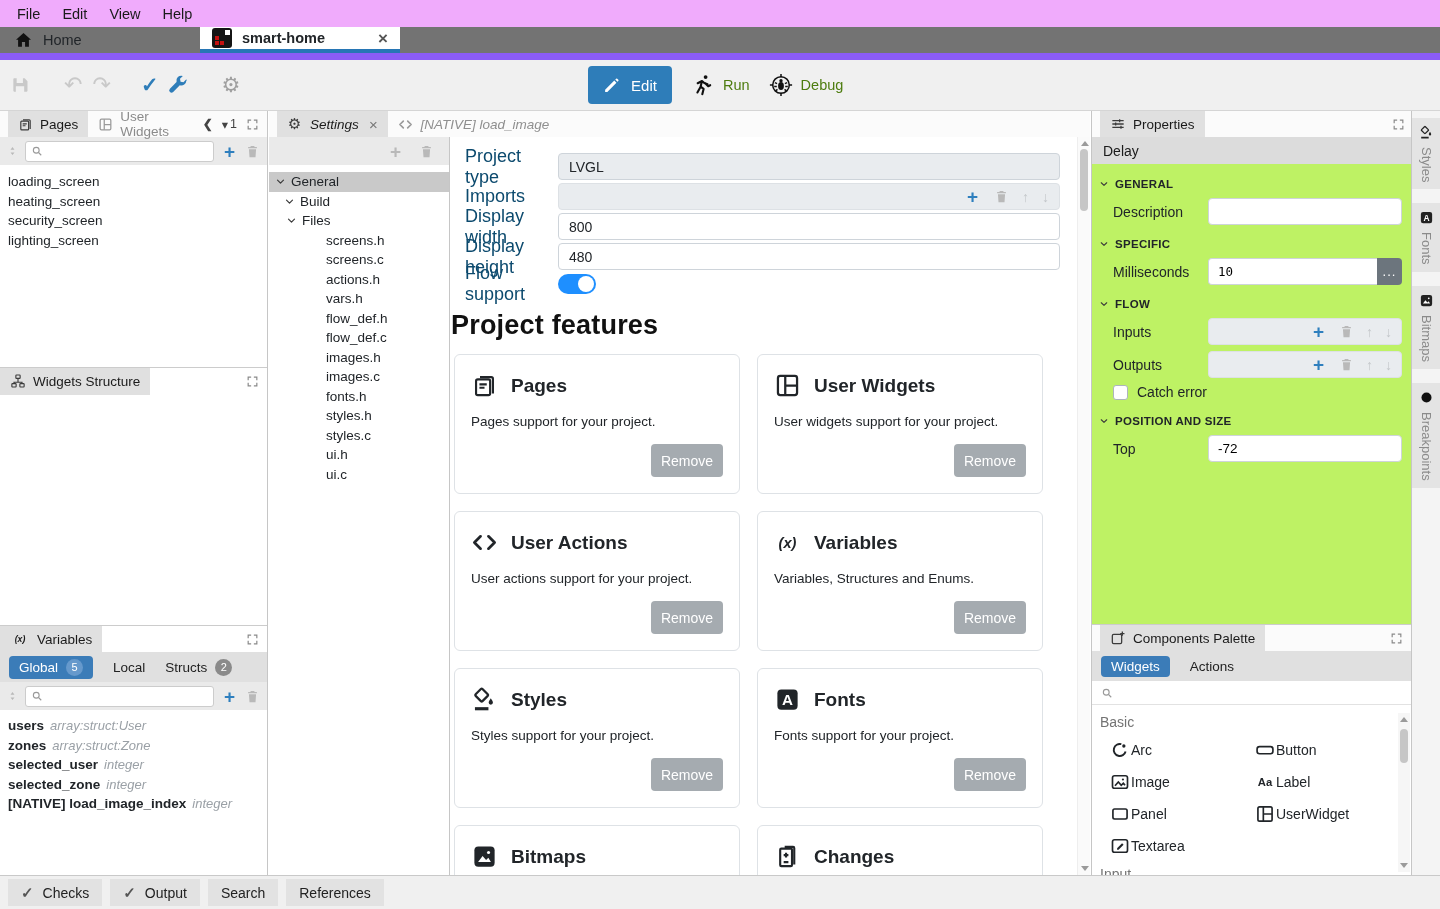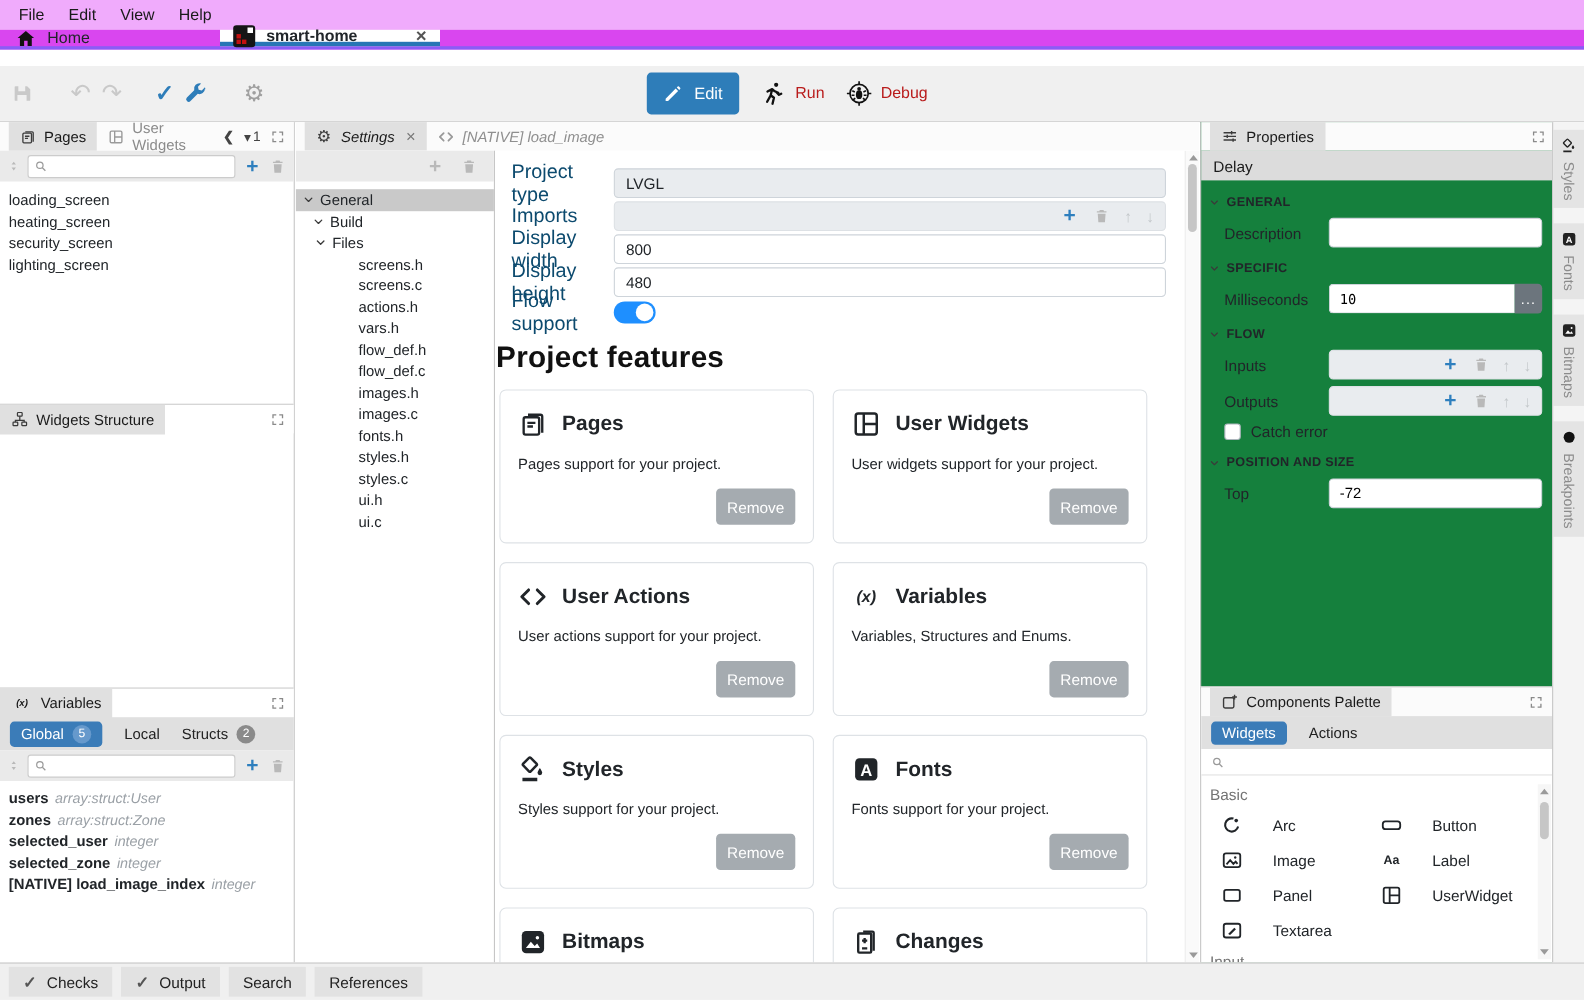--- a/index.html
+++ b/index.html
@@ -6,21 +6,21 @@
   html,body{width:1440px;height:909px;overflow:hidden}
   body{position:relative;font-family:"Liberation Sans",sans-serif;background:#fff;color:#212529;font-size:14px}
   [data-static-icon] svg,[data-icon-slot] svg{width:100%;height:100%;display:block}
   .ico{display:inline-flex;align-items:center;justify-content:center;flex:none}
 
   
   .menubar{position:absolute;top:0;left:0;right:0;height:27px;background:#f0abfc;display:flex;align-items:center;padding-left:6px;font-size:14.5px;color:#1a1a1a}
   .menubar .mi{padding:0 11px;height:100%;display:flex;align-items:center;cursor:default}
 
   
-  .tabbar{position:absolute;top:27px;left:0;right:0;height:18px;background:#d946ef;border-bottom:3px solid #8b5cf6;display:flex}
+  .tabbar{position:absolute;top:27px;left:0;right:0;height:33px;background:#737373;border-bottom:7px solid #8b5cf6;display:flex}
   .wtab{display:flex;align-items:center;gap:10px;height:100%}
   .wtab.home{width:200px;padding:0 14px;font-size:14.5px}
   .home-ic{width:19px;height:18px;color:#111}
   .wtab.project{width:200px;padding:0 12px;background:#fff;border-bottom:4px solid #2776b5;font-weight:700;font-size:14.5px}
   .logo{position:relative;width:20px;height:20px;background:#151515;border-radius:3px;flex:none}
   .logo i{position:absolute;background:#c41111}
   .logo .l1{left:3px;top:8px;width:4px;height:4px}
   .logo .l2{left:3px;top:13px;width:4px;height:4px}
   .logo .l3{left:8px;top:13px;width:4px;height:4px}
   .logo .l4{right:2px;top:2px;width:5px;height:5px;background:#fff}
@@ -31,21 +31,21 @@
   .tbtn{display:flex;align-items:center;justify-content:center;flex:none}
   .ic-save{width:20px;height:20px;color:#c9c9c9;margin-left:10px}
   .ch-undo,.ch-redo{font-size:22px;color:#c9c9c9;line-height:1}
   .ch-undo{margin-left:34px}.ch-redo{margin-left:10px}
   .ch-check{font-size:21px;font-weight:700;color:#2e7db9;margin-left:30px}
   .ic-wrench{width:23px;height:23px;color:#2e7db9;margin-left:8px}
   .ch-gear{font-size:21px;color:#a0a0a0;margin-left:32px}
   .modebar{position:absolute;left:588px;top:0;height:100%;display:flex;align-items:center;gap:19px}
   .edit-btn{display:flex;align-items:center;justify-content:center;gap:11px;width:84px;height:38px;background:#2e7db9;border-radius:4px;color:#fff;font-size:15px}
   .ic-pencil{width:17px;height:17px;color:#fff}
-  .mode{display:flex;align-items:center;gap:8px;font-size:14.5px;color:#b91c1c}
+  .mode{display:flex;align-items:center;gap:8px;font-size:14.5px;color:#4d7c0f}
   .ic-run,.ic-debug{width:24px;height:24px;color:#111}
 
   
   .ptabrow{height:26px;background:#fbfbfb;display:flex;align-items:center;padding-left:8px}
   .ptab{display:flex;align-items:center;gap:7px;height:26px;padding:0 10px;font-size:13.5px;color:#8b8b8b}
   .ptab .ico{color:#9a9a9a}
   .ptab.active{background:#e0e0e0;color:#1a1a1a}
   .ptab.active .ico{color:#3b3b3b}
   .searchrow{height:28px;background:#eaeaea;display:flex;align-items:center;padding:0 7px;gap:7px}
   .sortic{width:11px;height:14px;color:#b9b9b9}
@@ -117,21 +117,21 @@
   .card-title{font-size:19px;font-weight:700;color:#212529}
   .card-desc{margin-top:15px;font-size:13.5px;color:#212529}
   .removebtn{position:absolute;right:16px;bottom:16px;width:72px;height:33px;background:#a5abb0;border-radius:4px;color:#fff;font-size:14px;display:flex;align-items:center;justify-content:center}
   .vscroll{position:absolute;top:0;right:0;width:13px;bottom:0;background:#fafafa;border-left:1px solid #eee}
   .vscroll .thumb{position:absolute;left:2px;right:2px;background:#c6c6c6;border-radius:4px}
   .sb-arrow{position:absolute;left:3px;width:0;height:0;border-left:4px solid transparent;border-right:4px solid transparent}
   .sb-up{top:4px;border-bottom:5px solid #9a9a9a}
   .sb-down{bottom:4px;border-top:5px solid #9a9a9a}
 
   
-  .props{position:absolute;top:111px;left:1091px;width:320px;bottom:34px;background:#15803d;border-left:1px solid #c6c6c6}
+  .props{position:absolute;top:111px;left:1091px;width:320px;bottom:34px;background:#bef264;border-left:1px solid #c6c6c6}
   .props .ptabrow .expandic{margin-right:6px}
   .target-bar{height:27px;background:#dcdcdc;display:flex;align-items:center;padding:0 11px;font-size:14px;color:#1a1a1a}
   .sections{padding:7px 9px 0 5px}
   .sech{display:flex;align-items:center;gap:6px;height:25px;font-size:11.5px;font-weight:700;color:#212529;letter-spacing:.3px;padding-left:2px}
   .sech .chevic{width:10px;height:10px}
   .prow2{display:flex;align-items:center;margin:2px 0 6px 16px}
   .prow2 .plabel{width:95px;flex:none;font-size:14px}
   .pinput{flex:1;height:27px;border:1px solid #ced4da;border-radius:4px;padding:0 9px;font-size:13.5px;font-family:inherit;outline:none;background:#fff;min-width:0}
   .pinput.mono{font-family:"DejaVu Sans Mono",monospace;font-size:12.5px}
   .withbtn{flex:1;display:flex;min-width:0}
@@ -143,21 +143,21 @@
   .cb{width:15px;height:15px;border:1px solid #adb5bd;border-radius:3px;background:#fff;flex:none}
 
   
   .palette{position:absolute;top:624px;left:1091px;width:320px;bottom:34px;background:#fff;border-left:1px solid #c6c6c6;border-top:1px solid #ccc;overflow:hidden}
   .pal-filter{height:30px;background:#e0e0e0;display:flex;align-items:center;gap:20px;padding:0 9px}
   .pal-search{height:24px;background:#fff;border-bottom:1px solid #e2e2e2;display:flex;align-items:center;padding:0 9px}
   .pal-search .mag{width:12px;height:12px;color:#999}
   .pal-body{position:relative;padding:5px 11px 0 8px}
   .group-label{font-size:14px;color:#737373;height:24px;display:flex;align-items:center}
   .pal-grid{display:grid;grid-template-columns:1fr 1fr;padding-left:10px}
-  .pal-item{height:32px;display:flex;align-items:center;gap:27px;font-size:14px;color:#212529}
+  .pal-item{height:32px;display:flex;align-items:center;gap:1px;font-size:14px;color:#212529}
   .pal-item .ico{width:20px;height:20px;color:#212529}
   .pal-scroll{position:absolute;top:88px;right:1px;width:12px;bottom:3px;background:#f6f6f6}
   .pal-scroll .thumb{position:absolute;left:2px;right:2px;top:16px;height:34px;background:#c6c6c6;border-radius:4px}
 
   
   .rstrip{position:absolute;top:111px;right:0;width:29px;bottom:34px;background:#f4f4f4;border-left:1px solid #c6c6c6;display:flex;flex-direction:column;gap:14px;padding-top:7px}
   .vtabv{background:#e4e4e4;display:flex;flex-direction:column;align-items:center;gap:7px;padding:7px 0;width:100%}
   .vtabv .ico{width:15px;height:15px;color:#222}
   .vtabv .vlabel{writing-mode:vertical-lr;text-orientation:sideways;font-size:13px;color:#8b8b8b}
 

